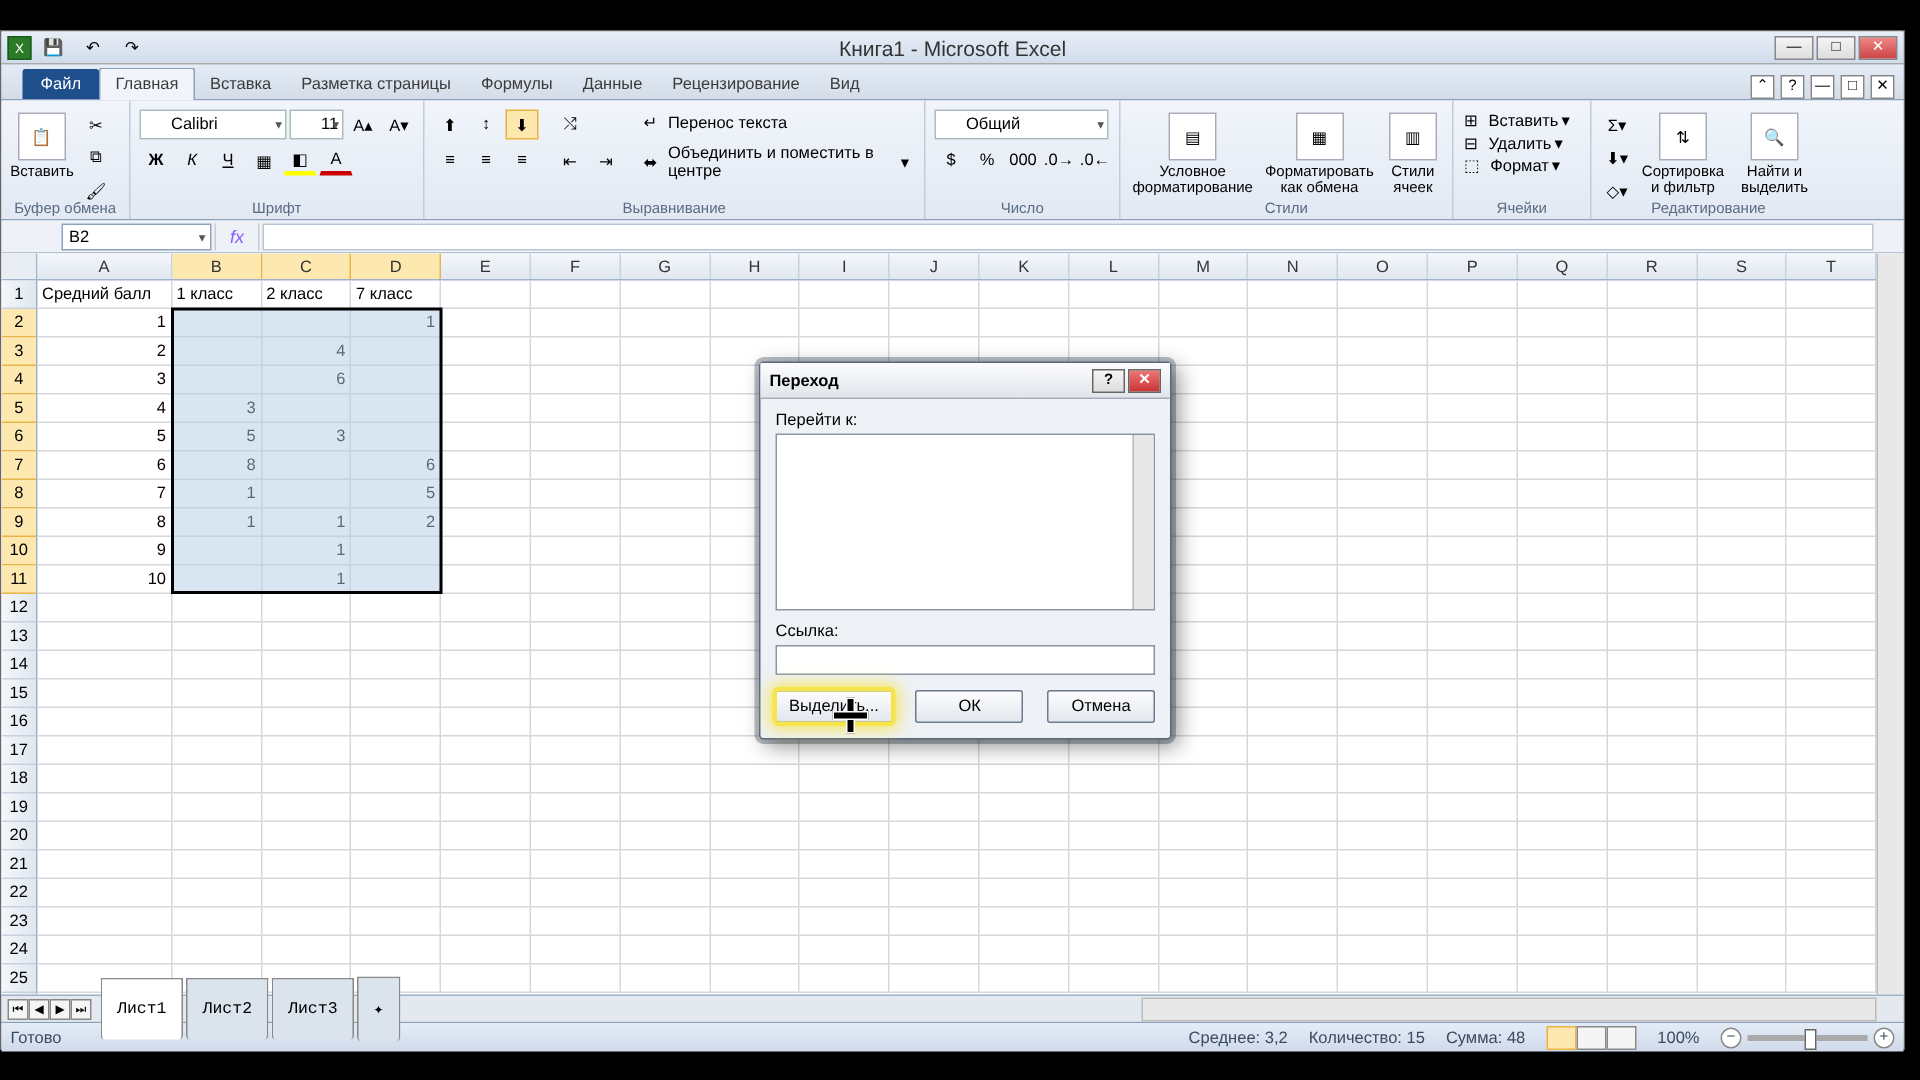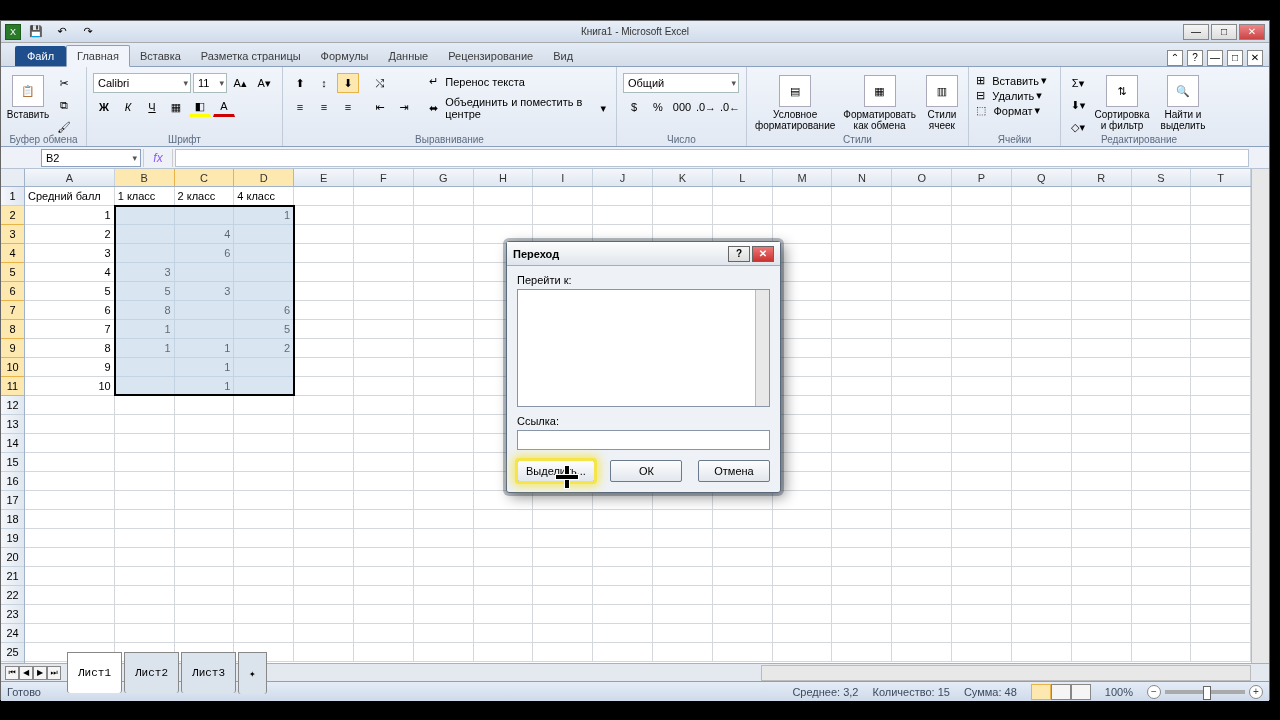--- a/index.html
+++ b/index.html
@@ -3,21 +3,21 @@
 <meta charset="utf-8">
 <style>
 * { margin: 0; padding: 0; box-sizing: border-box; font-family: 'Segoe UI', Tahoma, sans-serif; }
 body { background: #000; width: 1280px; height: 720px; overflow: hidden; position: relative; }
 .app { position: absolute; top: 20px; left: 0; width: 1270px; height: 680px; background: #fff; border: 1px solid #666; }
 
 
 .titlebar { height: 22px; background: linear-gradient(#e8eef7, #d0dceb); display: flex; align-items: center; padding: 0 4px; border-bottom: 1px solid #aaa; position: relative; }
 .titlebar .qat { display: flex; gap: 4px; align-items: center; }
 .titlebar .icon-small { width: 16px; height: 16px; background: #2a7a2a; border: 1px solid #1a5a1a; font-size: 9px; display:flex;align-items:center;justify-content:center;color:#fff; }
-.titlebar .title { position: absolute; left: 50%; transform: translateX(-50%); font-size: 10px; color: #333; }
+.titlebar .title { position: absolute; left: 50%; transform: translateX(-50%); font-size: 14px; color: #333; }
 .titlebar .winbtns { margin-left: auto; display: flex; gap: 2px; }
 .titlebar .winbtn { width: 26px; height: 16px; background: linear-gradient(#f5f5f5,#ddd); border: 1px solid #888; font-size: 10px; text-align: center; line-height: 14px; cursor: pointer; }
 .titlebar .winbtn.close { background: linear-gradient(#e88,#c44); color: #fff; }
 
 
 .ribbon-tabs { height: 24px; background: linear-gradient(#e4ecf7,#d4dce8); display: flex; align-items: flex-end; padding-left: 14px; border-bottom: 1px solid #8ba0bc; }
 .file-tab { background: #1e4e8c; color: #fff; padding: 4px 12px; font-size: 11px; cursor: pointer; border-radius: 2px 2px 0 0; }
 .rtab { padding: 4px 10px; font-size: 11px; color: #3b3b3b; cursor: pointer; }
 .rtab.active { background: #f1f5fb; border: 1px solid #8ba0bc; border-bottom: 1px solid #f1f5fb; border-radius: 2px 2px 0 0; position: relative; top: 1px; }
 .ribbon-help { margin-left: auto; display:flex; gap:4px; padding-right:6px; align-items:center; }
@@ -27,21 +27,21 @@
 .ribbon { height: 80px; background: linear-gradient(#f1f5fb,#e2e9f3); border-bottom: 1px solid #8ba0bc; display: flex; font-size: 11px; }
 .rgroup { border-right: 1px solid #c2ccd9; padding: 2px 6px; display: flex; flex-direction: column; position: relative; }
 .rgroup .glabel { position: absolute; bottom: 1px; left: 0; right: 0; text-align: center; font-size: 10px; color: #5b6b82; }
 .rgroup .gcontent { flex: 1; display: flex; align-items: flex-start; gap: 4px; padding-top: 4px; }
 .bigbtn { display: flex; flex-direction: column; align-items: center; width: 42px; cursor: pointer; padding: 2px; }
 .bigbtn .bicon { width: 32px; height: 32px; background: #fff; border: 1px solid #aab; margin-bottom: 2px; display:flex;align-items:center;justify-content:center; }
 .bigbtn .blabel { font-size: 10px; text-align: center; line-height: 11px; }
 .col { display: flex; flex-direction: column; gap: 2px; }
 .smallbtn { width: 22px; height: 20px; border: 1px solid transparent; cursor: pointer; display:flex;align-items:center;justify-content:center; font-size:11px; }
 .smallbtn.on { border-color: #e8b44a; background: #fde8b0; }
-.combo { height: 20px; border: 1px solid #abb; background: #fff; font-size: 11px; padding: 0 14px 0 4px; display:flex;align-items:center; position:relative; cursor:pointer; }
+.combo { height: 20px; border: 1px solid #abb; background: #fff; font-size: 11px; padding: 0 14px 0 20px; display:flex;align-items:center; position:relative; cursor:pointer; }
 .combo::after { content:'▾'; position:absolute; right:2px; font-size:9px; color:#555; }
 .rowflex { display:flex; gap:2px; align-items:center; }
 
 
 .fbar { height: 22px; border-bottom: 1px solid #b5c3d3; display: flex; align-items: center; background: #eef2f8; }
 .namebox { width: 100px; height: 18px; border: 1px solid #8ba0bc; background: #fff; margin-left: 40px; font-size: 11px; padding: 0 4px; display:flex; align-items:center; position:relative; }
 .namebox::after { content:'▾'; position:absolute; right:3px; color:#555; font-size:9px; }
 .fxlabel { width: 30px; text-align: center; font-style: italic; color: #8b5cf6; font-size: 12px; border-left:1px solid #ccc; border-right:1px solid #ccc; height:18px; line-height:18px; margin:0 2px; }
 .formula-input { flex: 1; height: 18px; border: 1px solid #b5c3d3; background: #fff; margin-right: 20px; }
 
@@ -330,21 +330,21 @@
         <div class="rowh">23</div>
         <div class="rowh">24</div>
         <div class="rowh">25</div>
       </div>
     <div class="grid" id="grid">
 
     <div class="grow">
           <div class="cell colA">Средний балл</div>
           <div class="cell">1 класс</div>
           <div class="cell">2 класс</div>
-          <div class="cell">4 класс</div>
+          <div class="cell">7 класс</div>
           <div class="cell"></div>
           <div class="cell"></div>
           <div class="cell"></div>
           <div class="cell"></div>
           <div class="cell"></div>
           <div class="cell"></div>
           <div class="cell"></div>
           <div class="cell"></div>
           <div class="cell"></div>
           <div class="cell"></div>

